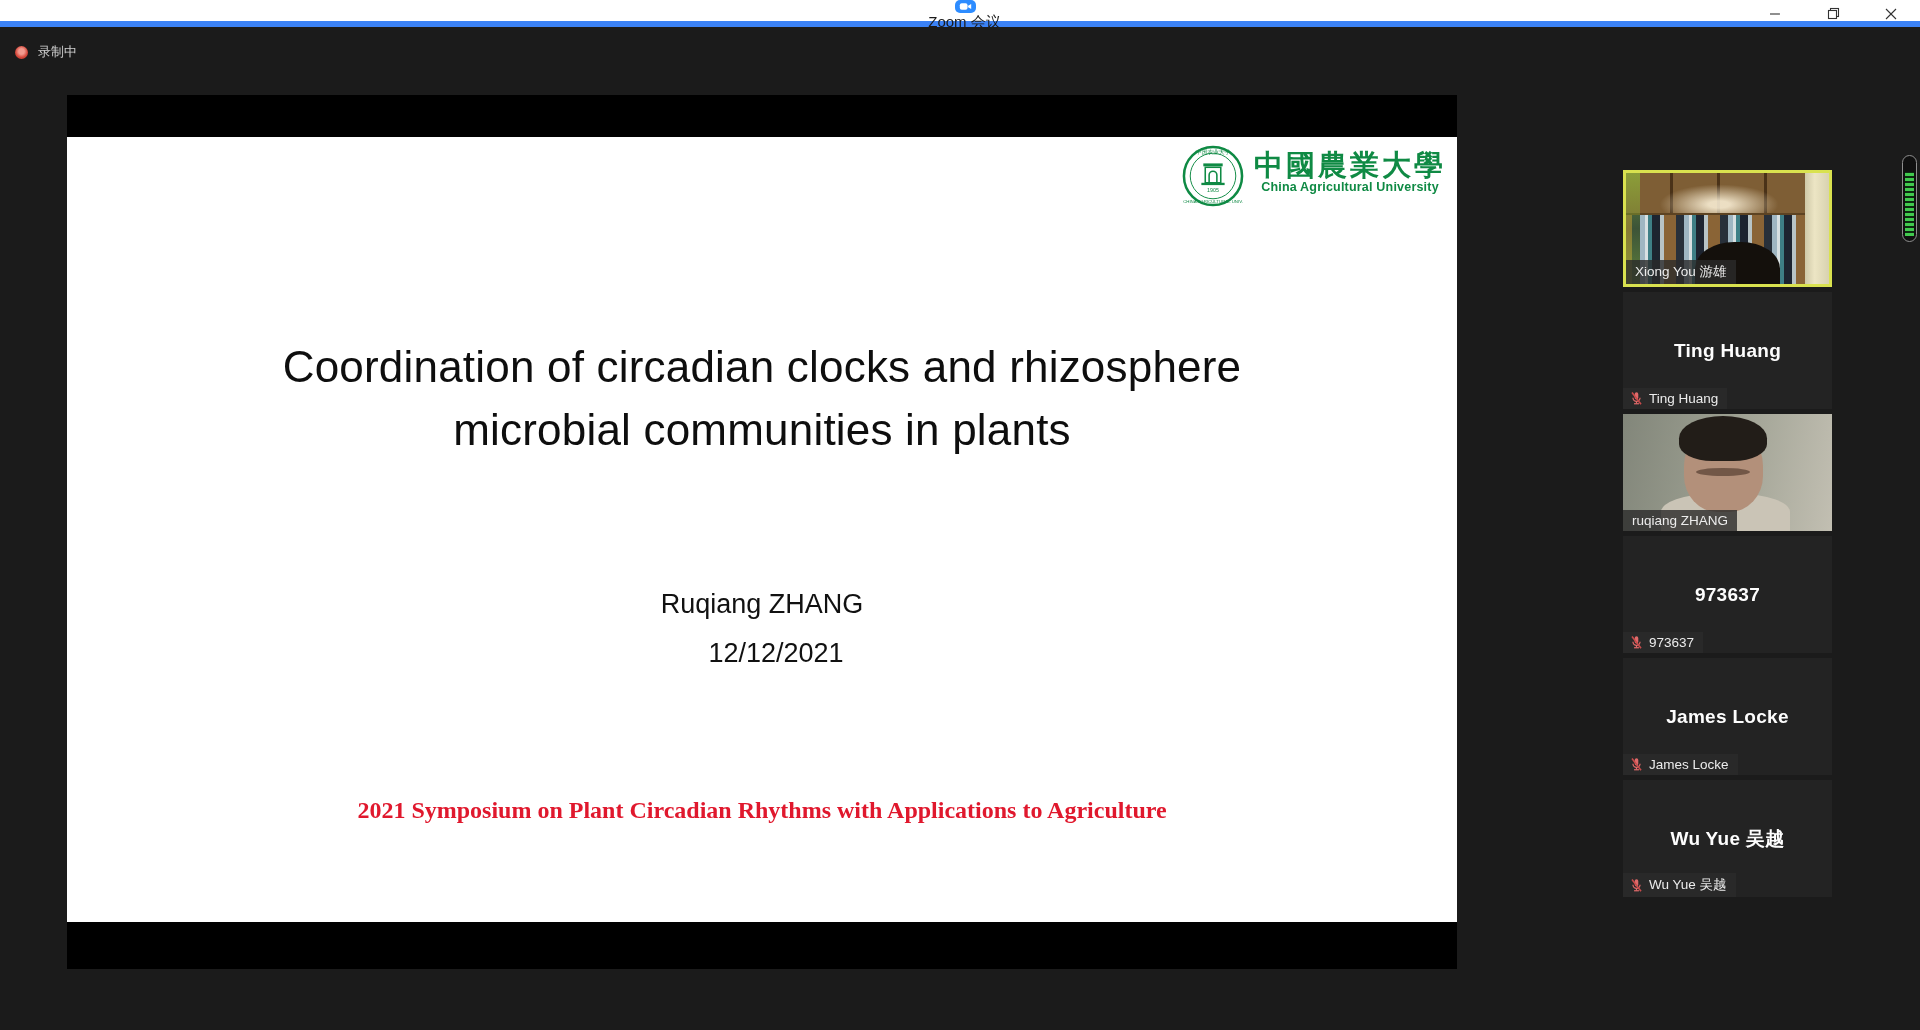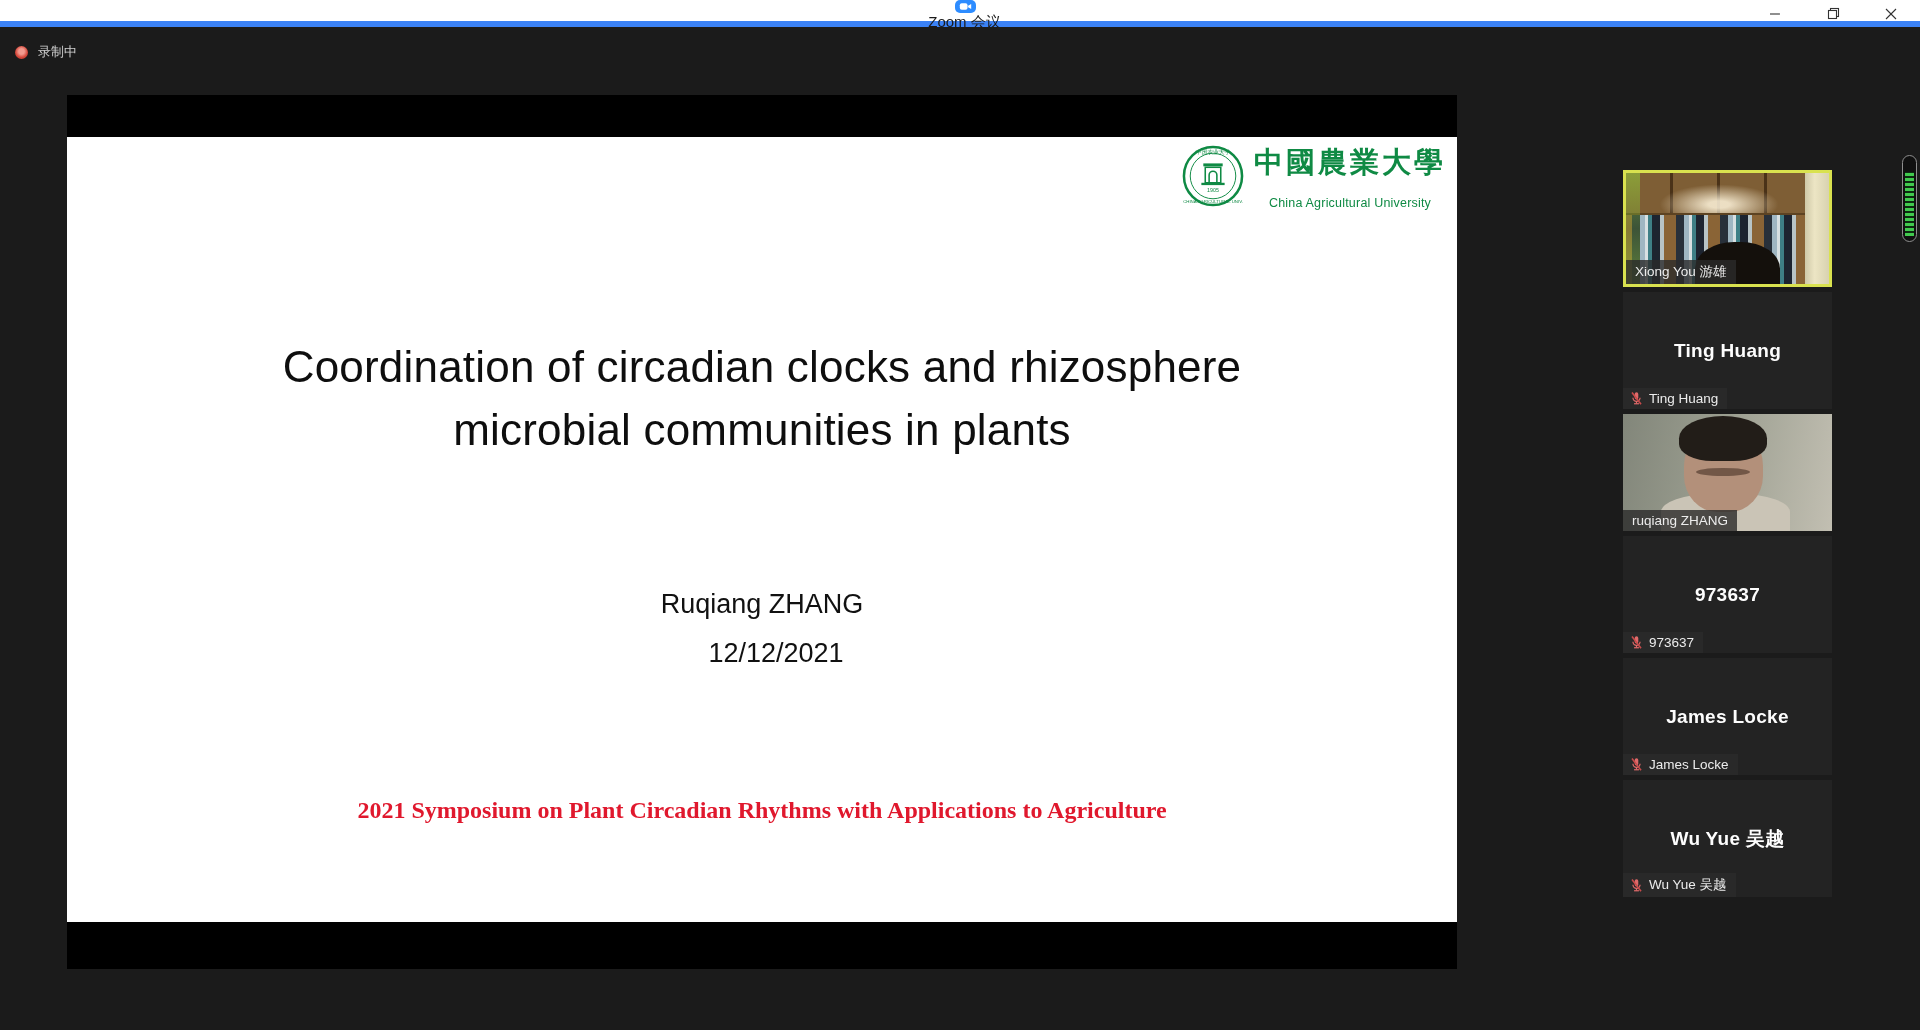--- a/index.html
+++ b/index.html
@@ -30,24 +30,24 @@
   }
   .rec-label { font-size: 13px; color: #cfcfcf; }
 
   
   .share-area { position: absolute; left: 67px; top: 68px; width: 1390px; height: 874px; background: #000; }
   .slide { position: absolute; left: 0; top: 42px; width: 1390px; height: 785px; background: #ffffff; }
 
   .cau-logo { position: absolute; top: 7px; right: 11px; display: flex; align-items: flex-start; gap: 10px; }
   .cau-text { display: flex; flex-direction: column; align-items: center; padding-top: 6px; }
   .cau-cn {
-    font-family: Liberation Mono, monospace; font-weight: bold;
+    font-family: Liberation Sans, sans-serif; font-weight: bold;
     font-size: 29px; line-height: 30px; letter-spacing: 3px; color: #0f8a44; white-space: nowrap;
   }
-  .cau-en { font-size: 12.5px; font-weight: normal; color: #0f8a44; margin-top: 16px; letter-spacing: 0.2px; }
+  .cau-en { font-size: 12.5px; font-weight: bold; color: #0f8a44; margin-top: 0; letter-spacing: 0.2px; }
 
   .slide-title {
     position: absolute; top: 198px; left: 0; width: 100%;
     text-align: center; color: #0e0e0e;
     font-size: 44px; line-height: 63px; letter-spacing: 0.2px;
   }
   .slide-author { position: absolute; top: 452px; width: 100%; text-align: center; font-size: 27px; color: #111; }
   .slide-date   { position: absolute; top: 501px; width: 100%; text-align: center; font-size: 27px; color: #111; padding-left: 28px; }
 
   .slide-footer {

